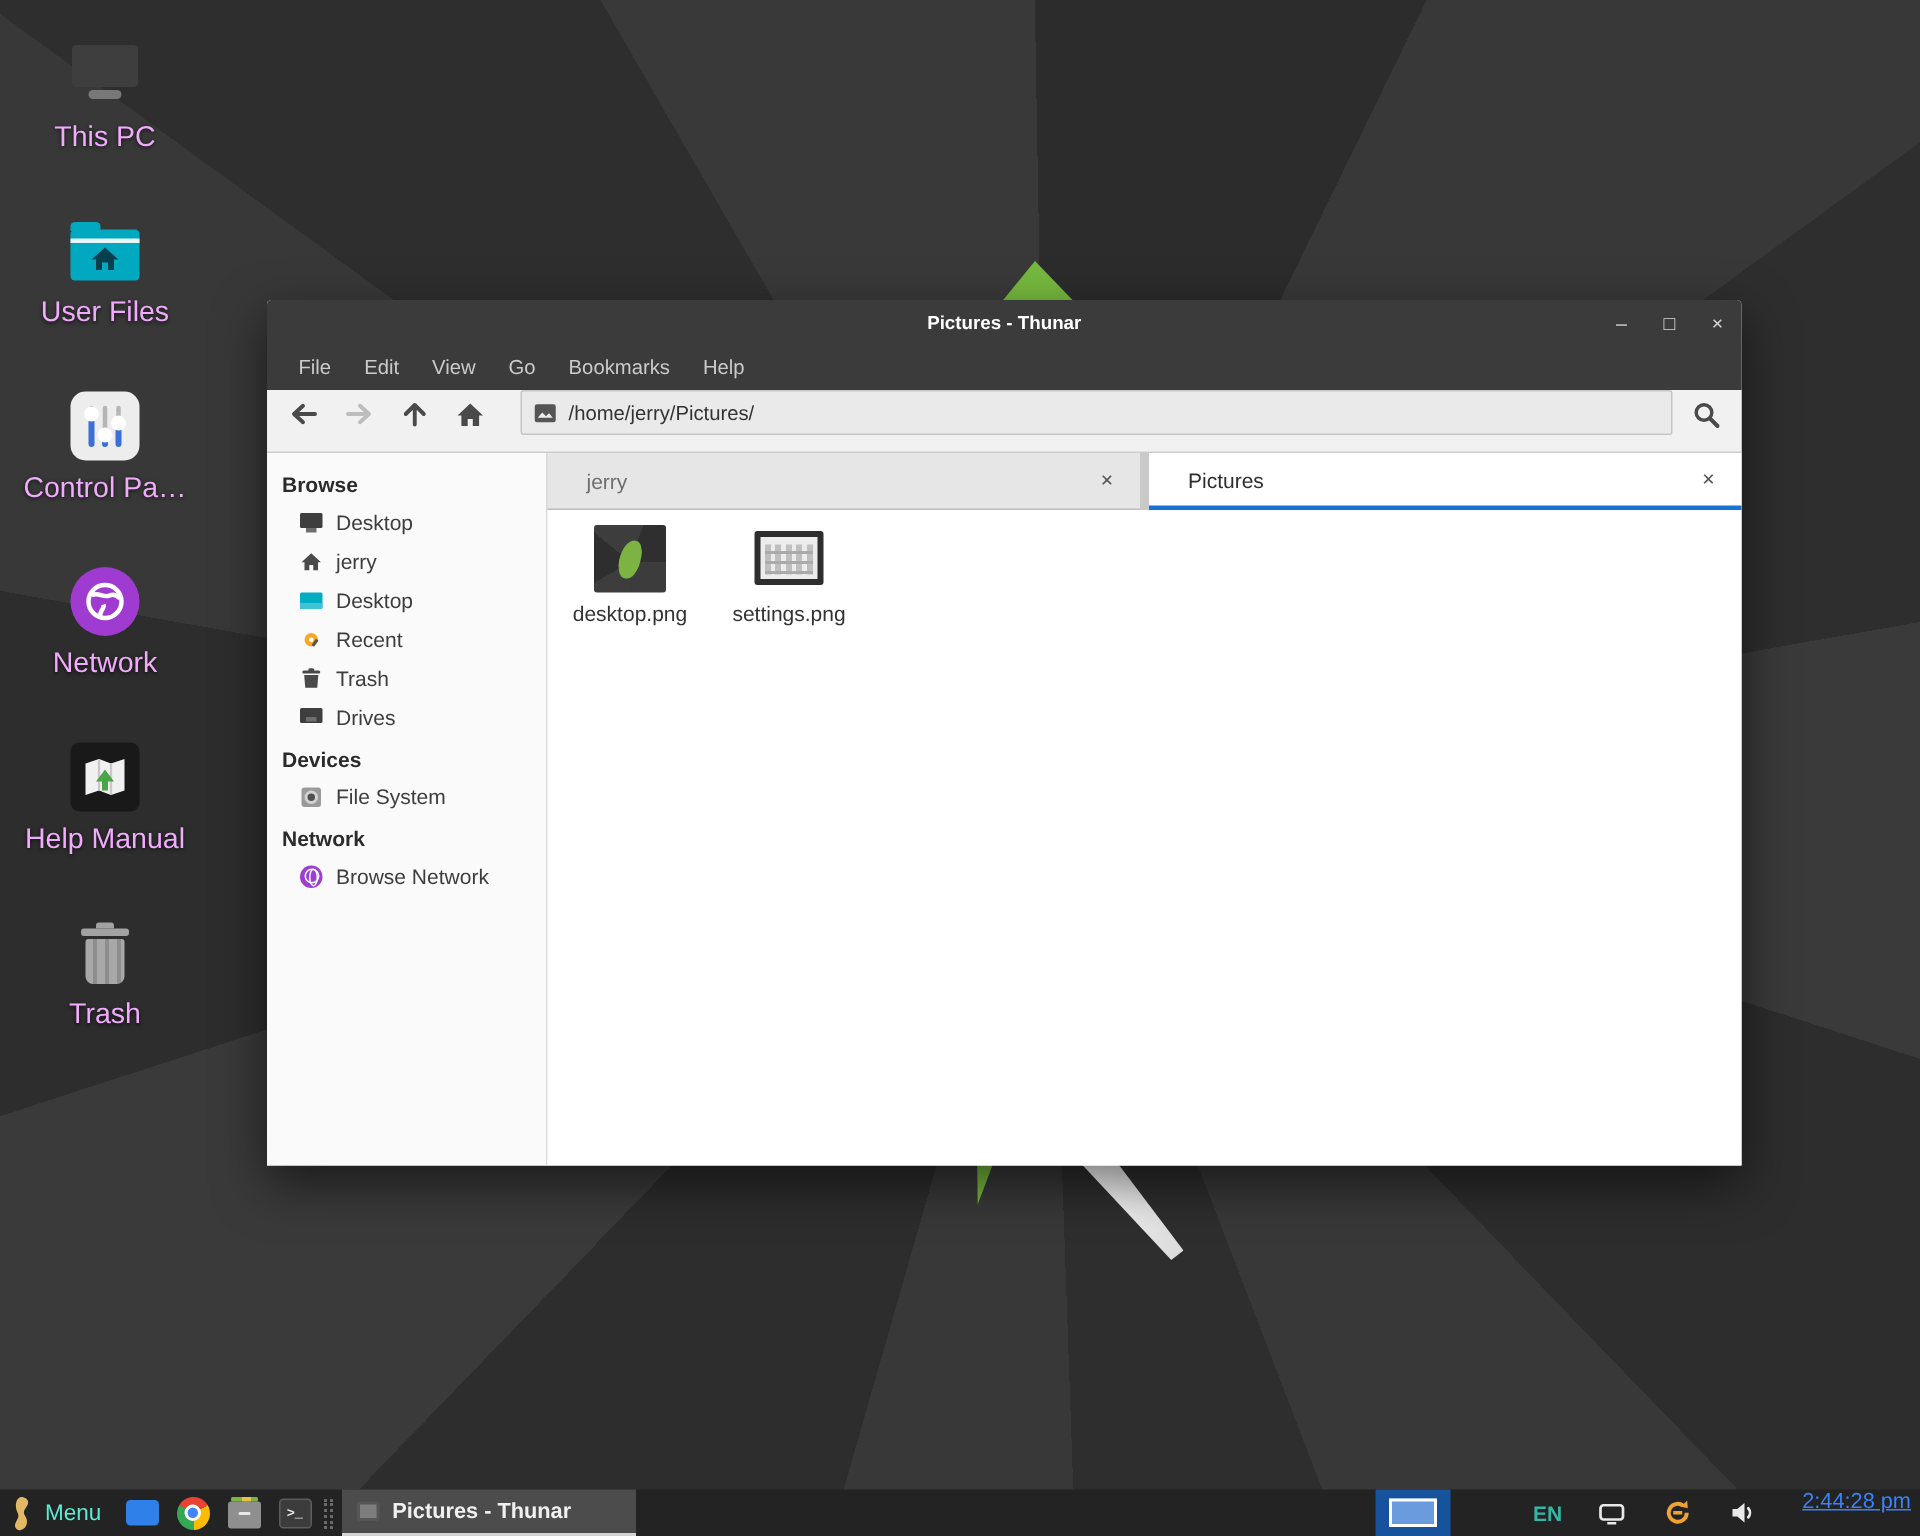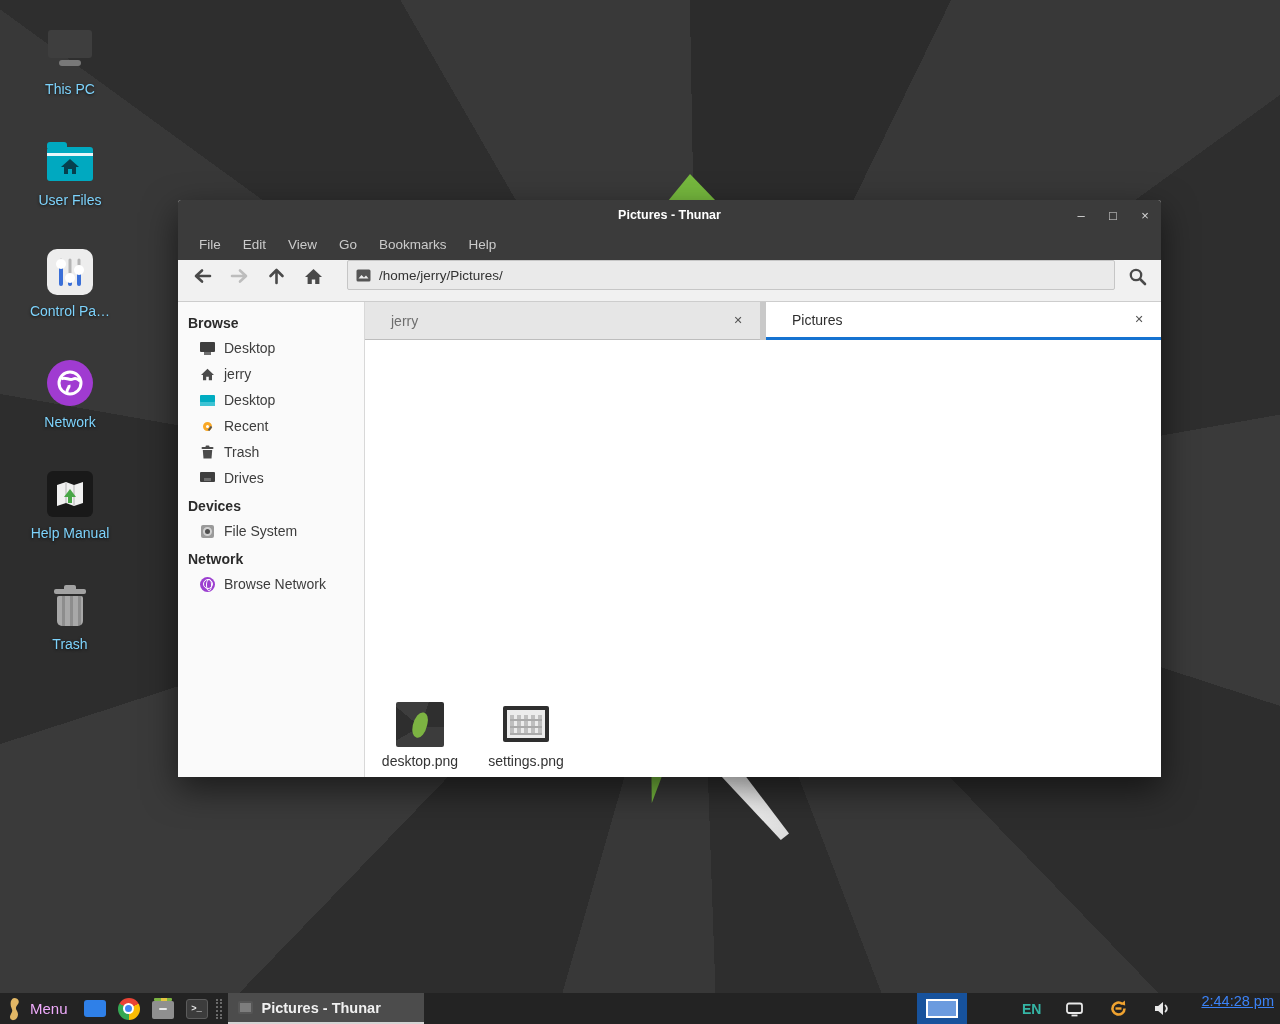--- a/index.html
+++ b/index.html
@@ -26,21 +26,21 @@
     background:#76b93e; clip-path:polygon(38% 0,100% 0,40% 100%); }
   .wp-white-blade { position:absolute; left:721px; top:776px; width:68px; height:64px;
     background:linear-gradient(125deg,#ffffff,#d9d9d9);
     clip-path:polygon(0 0,36% 0,100% 90%,88% 100%); }
 
   
   .desktop-icons { position:absolute; left:0; top:26px; width:140px;
     display:flex; flex-direction:column; gap:40px; align-items:center; }
   .dicon { width:140px; display:flex; flex-direction:column; align-items:center; gap:7px; cursor:default; }
   .dicon .ic { height:48px; display:flex; align-items:center; justify-content:center; }
-  .dicon .lbl { font-size:14px; color:#7dd3fc; text-shadow:0 1px 3px rgba(0,0,0,.7); }
+  .dicon .lbl { font-size:19px; color:#f0abfc; text-shadow:0 1px 3px rgba(0,0,0,.7); }
 
   .ic-laptop { position:relative; width:44px; height:40px; }
   .ic-laptop .scr { width:44px; height:28px; background:#3e3e3e; border-radius:3px; }
   .ic-laptop .base { position:absolute; left:11px; top:30px; width:22px; height:6px; background:#787878; border-radius:3px; }
   .ic-folder { position:relative; width:46px; height:34px; background:#00a9c0; border-radius:3px; margin-top:6px; }
   .ic-folder::before { content:''; position:absolute; left:0; top:-5px; width:20px; height:6px; background:#00a9c0; border-radius:3px 3px 0 0; }
   .ic-folder::after { content:''; position:absolute; left:0; top:6px; width:100%; height:3px; background:#e8f7fa; }
   .ic-cpanel { width:46px; height:46px; background:#ededed; border-radius:10px; display:flex; align-items:center; justify-content:center; }
   .ic-netglobe { width:46px; height:46px; background:#a03bd1; border-radius:50%; display:flex; align-items:center; justify-content:center; }
   .ic-helpmap { width:46px; height:46px; background:#191919; border-radius:6px; display:flex; align-items:center; justify-content:center; }
@@ -94,21 +94,21 @@
   .mi-net { width:15px; height:15px; border-radius:50%; background:#9c3fd0; position:relative; }
   .mi-net::before { content:''; position:absolute; inset:2.5px; border:1.5px solid #fff; border-radius:50%; }
   .mi-net::after { content:''; position:absolute; left:5.5px; top:2.5px; width:4px; height:10px; border:1.5px solid #fff; border-radius:50%; }
 
   .main-pane { flex:1; display:flex; flex-direction:column; min-width:0; }
   .tabbar { height:38px; background:#c9c9c9; display:flex; gap:6px; flex:none; }
   .tab { flex:1; display:flex; align-items:center; padding:0 14px 0 26px; font-size:14px; cursor:default; }
   .tab.inactive { background:#e6e6e6; color:#6e6e6e; border-bottom:1px solid #bdbdbd; }
   .tab.active { background:#fff; color:#2e2e2e; border-bottom:3px solid #1673d1;align-items:center; }
   .tab .tab-close { margin-left:auto; font-size:11px; color:#555; width:16px; text-align:center; cursor:default; }
-  .file-view { flex:1; background:#fff; display:flex; align-items:flex-end; gap:8px; padding:8px 6px; }
+  .file-view { flex:1; background:#fff; display:flex; align-items:flex-start; gap:8px; padding:8px 6px; }
   .file-item { width:98px; display:flex; flex-direction:column; align-items:center; gap:5px; cursor:default; }
   .thumb { height:48px; display:flex; align-items:center; justify-content:center; }
   .file-name { font-size:14px; color:#333; }
 
   .th-desktop { position:relative; width:48px; height:45px; border-radius:2px;
     background:conic-gradient(from 180deg at 50% 55%, #3d3d3d 0 60deg, #2e2e2e 60deg 130deg, #3d3d3d 130deg 200deg, #2f2f2f 200deg 270deg, #3c3c3c 270deg 360deg); }
   .th-desktop::after { content:''; position:absolute; left:17px; top:10px; width:14px; height:26px;
     background:#7cb342; border-radius:60% 40% 55% 45%; transform:rotate(12deg); }
   .th-menu { position:relative; width:48px; height:40px; border-radius:2px; background:#3a3a3a; }
   .th-menu::before { content:''; position:absolute; left:4px; top:4px; width:20px; height:32px; background:#f4f4f4;
@@ -121,21 +121,21 @@
     background:repeating-linear-gradient(0deg,#9a9a9a 0 2px,transparent 2px 7px),
                repeating-linear-gradient(90deg,#b5b5b5 0 4px,transparent 4px 7px); opacity:.8; }
 
   .statusbar { height:30px; background:#f2f2f2; border-top:1px solid #d6d6d6;
     display:flex; align-items:center; padding-left:197px; flex:none;
     font-size:14px; color:#3a3a3a; white-space:pre; }
 
   
   .taskbar { position:absolute; left:0; bottom:0; width:1280px; height:31px;
     background:#232323; display:flex; align-items:center; padding-left:6px; z-index:10; }
-  .tb-menu-label { font-size:15px; color:#f0abfc; margin:0 4px 0 8px; cursor:default; }
+  .tb-menu-label { font-size:15px; color:#5eead4; margin:0 4px 0 8px; cursor:default; }
   .tb-ic { margin-left:12px; cursor:default; display:flex; align-items:center; justify-content:center; }
   .ic-blue-files { width:22px; height:17px; background:#2f80e8; border-radius:3px; }
   .ic-chrome { width:22px; height:22px; border-radius:50%;
     background:conic-gradient(from -60deg,#ea4335 0 120deg,#fbbc05 120deg 240deg,#34a853 240deg 360deg);
     display:flex; align-items:center; justify-content:center; }
   .ic-chrome .ring { width:11px; height:11px; border-radius:50%; background:#fff; display:flex; align-items:center; justify-content:center; }
   .ic-chrome .dot { width:7px; height:7px; border-radius:50%; background:#4285f4; }
   .ic-cabinet { position:relative; width:22px; height:18px; background:#8f8f8f; border-radius:2px; margin-top:2px; }
   .ic-cabinet::before { content:''; position:absolute; left:2px; top:-3px; width:18px; height:3px;
     background:linear-gradient(90deg,#7cb342 0 40%,#e4c441 40% 75%,#7cb342 75%); border-radius:1px; }

